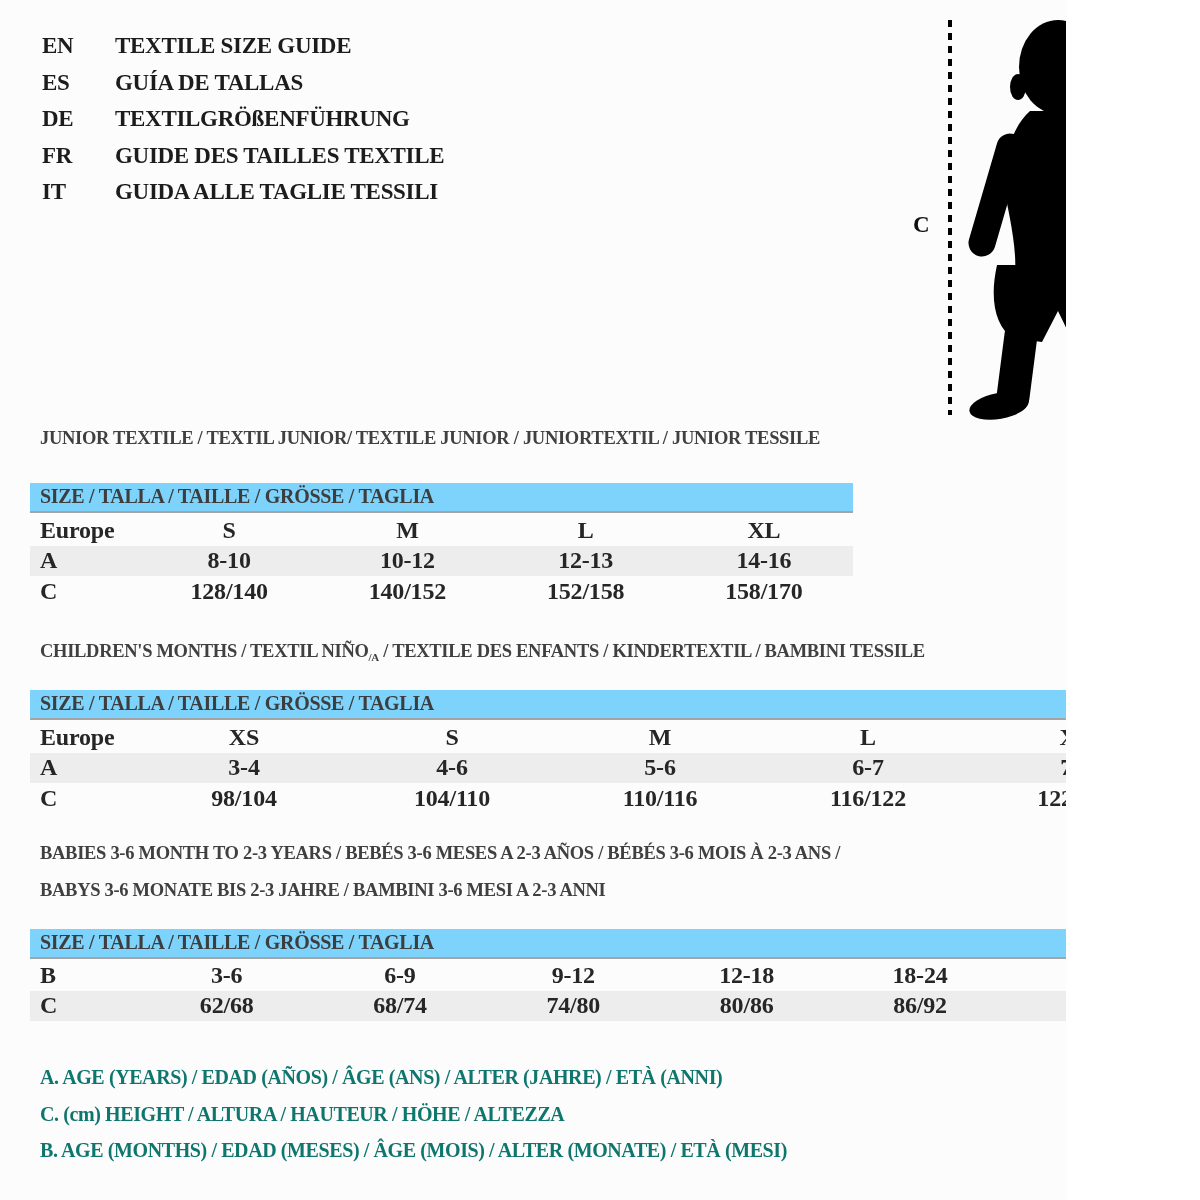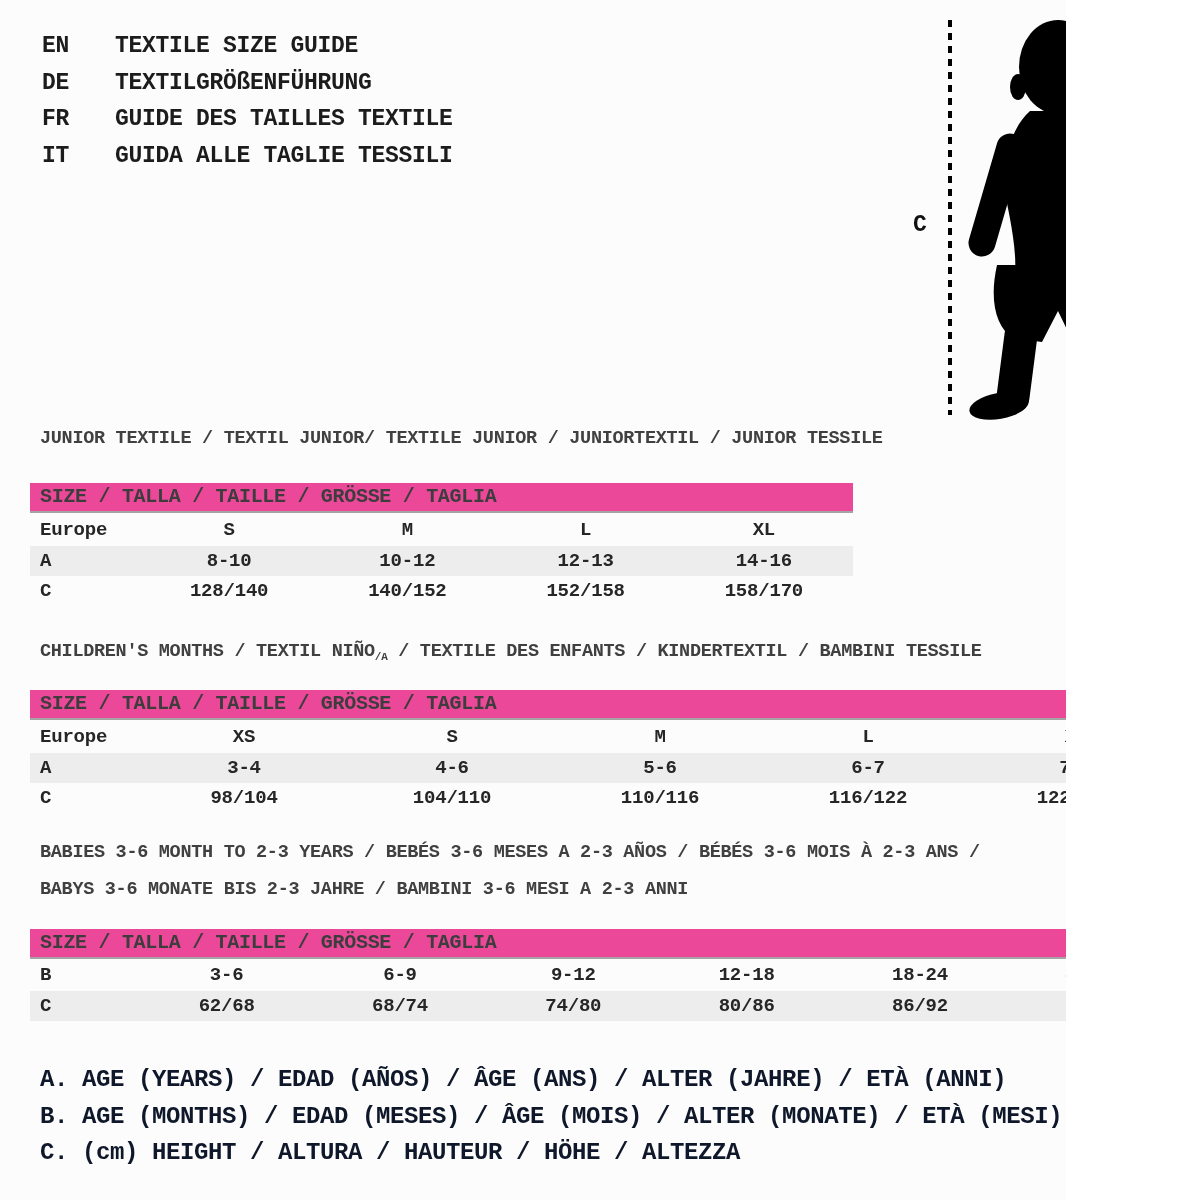--- a/index.html
+++ b/index.html
@@ -1,62 +1,66 @@
 <!DOCTYPE html>
 <html><head>
 <meta charset="utf-8">
 <style>
   html,body{margin:0;padding:0;background:#ffffff;}
   .canvas{
     position:relative;width:1066px;height:1200px;overflow:hidden;
     background:#fcfcfc;color:#1c1c1c;
-    font-family:Liberation Mono, monospace;font-weight:bold;
+    font-family:Liberation Serif, serif;font-weight:bold;
   }
   
   .lang{position:absolute;left:42px;top:28px;}
   .lang-row{display:flex;height:36.5px;align-items:center;font-size:23px;letter-spacing:-0.3px;white-space:nowrap;}
   .lang-code{width:73px;}
   
   .figure-svg{position:absolute;left:900px;top:5px;width:250px;height:420px;}
   .c-label{position:absolute;left:913px;top:212px;font-size:23px;color:#111;}
   
   .sec-title{position:absolute;font-size:18.5px;letter-spacing:-0.3px;white-space:nowrap;color:#404040;}
   .sec-title .subsm{font-size:11px;vertical-align:-4px;}
   .two-line .tl{height:37px;line-height:24px;}
   
   .size-bar{
     position:absolute;left:30px;height:30px;box-sizing:border-box;
-    background:#ec4899;border-bottom:2px solid #a4a4a4;
+    background:#7dd3fc;border-bottom:2px solid #a4a4a4;
     line-height:27px;padding-left:10px;font-size:20px;letter-spacing:-0.3px;color:#3d3d3d;
     white-space:nowrap;overflow:hidden;
   }
   .w-s{width:823px;}
   .w-l{width:1150px;}
   
   .tbl{position:absolute;left:30px;}
-  .trow{display:grid;height:30.5px;align-items:center;font-size:19px;letter-spacing:-0.2px;color:#262626;}
+  .trow{display:grid;height:30.5px;align-items:center;font-size:24px;letter-spacing:-0.2px;color:#262626;}
   .cols4{grid-template-columns:110px repeat(4,1fr);width:823px;}
   .cols5{grid-template-columns:110px repeat(5,1fr);width:1150px;}
   .cols6{grid-template-columns:110px repeat(6,1fr);width:1150px;}
   .shaded{background:#ededed;}
   .lblc{padding-left:10px;}
   .valc{text-align:center;}
   
   .legend{position:absolute;left:40px;top:1066px;}
-  .legend-line{height:24px;margin-bottom:12.5px;font-size:24px;letter-spacing:-0.4px;white-space:nowrap;color:#0f172a;}
+  .legend-line{height:24px;margin-bottom:12.5px;font-size:20px;letter-spacing:-0.4px;white-space:nowrap;color:#0f766e;}
 </style>
 </head>
 <body>
 
 <div class="canvas">
 
   <div class="lang">
     <div class="lang-row">
       <span class="lang-code">EN</span>
       <span>TEXTILE SIZE GUIDE</span>
+    </div>
+    <div class="lang-row">
+      <span class="lang-code">ES</span>
+      <span>GUÍA DE TALLAS</span>
     </div>
     <div class="lang-row">
       <span class="lang-code">DE</span>
       <span>TEXTILGRÖßENFÜHRUNG</span>
     </div>
     <div class="lang-row">
       <span class="lang-code">FR</span>
       <span>GUIDE DES TAILLES TEXTILE</span>
     </div>
     <div class="lang-row">
@@ -160,17 +164,17 @@
       <div class="valc">68/74</div>
       <div class="valc">74/80</div>
       <div class="valc">80/86</div>
       <div class="valc">86/92</div>
       <div class="valc">92/98</div>
     </div>
   </div>
 
   <div class="legend">
     <div class="legend-line">A. AGE (YEARS) / EDAD (AÑOS) / ÂGE (ANS) / ALTER (JAHRE) / ETÀ (ANNI)</div>
+    <div class="legend-line">C. (cm) HEIGHT / ALTURA / HAUTEUR / HÖHE / ALTEZZA</div>
     <div class="legend-line">B. AGE (MONTHS) / EDAD (MESES) / ÂGE (MOIS) / ALTER (MONATE) / ETÀ (MESI)</div>
-    <div class="legend-line">C. (cm) HEIGHT / ALTURA / HAUTEUR / HÖHE / ALTEZZA</div>
   </div>
 
 </div>
 
 </body></html>

